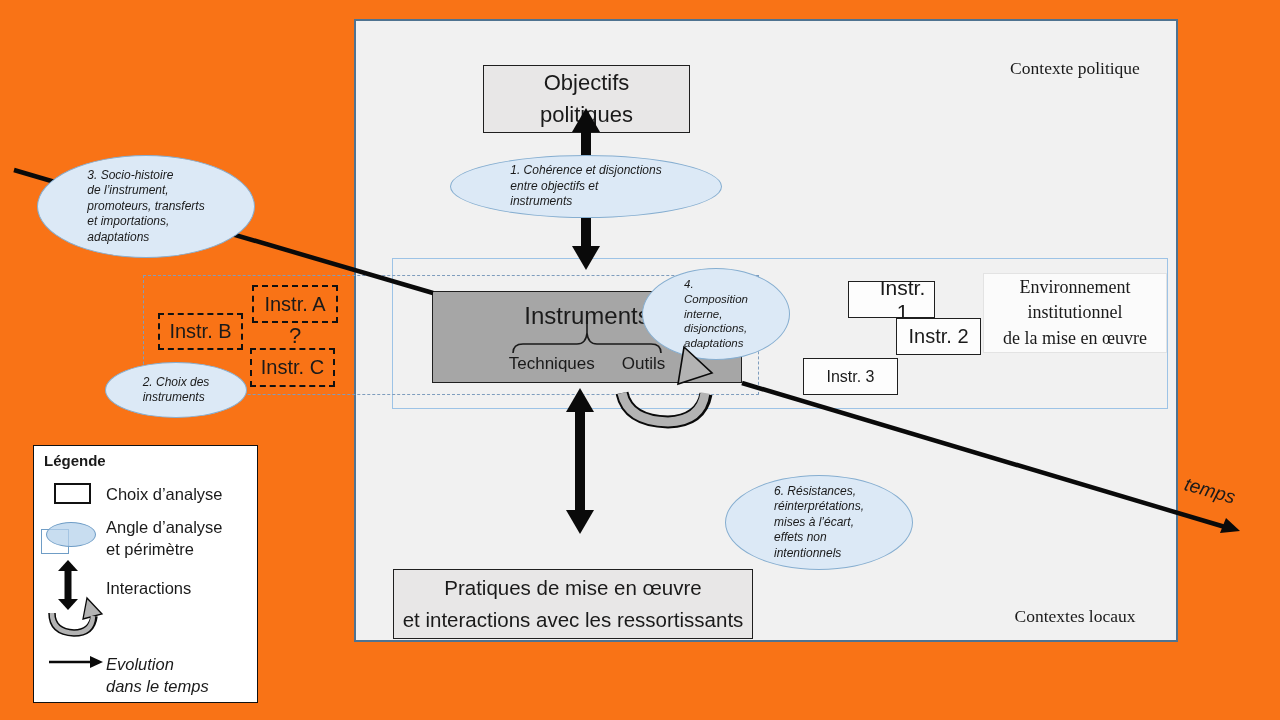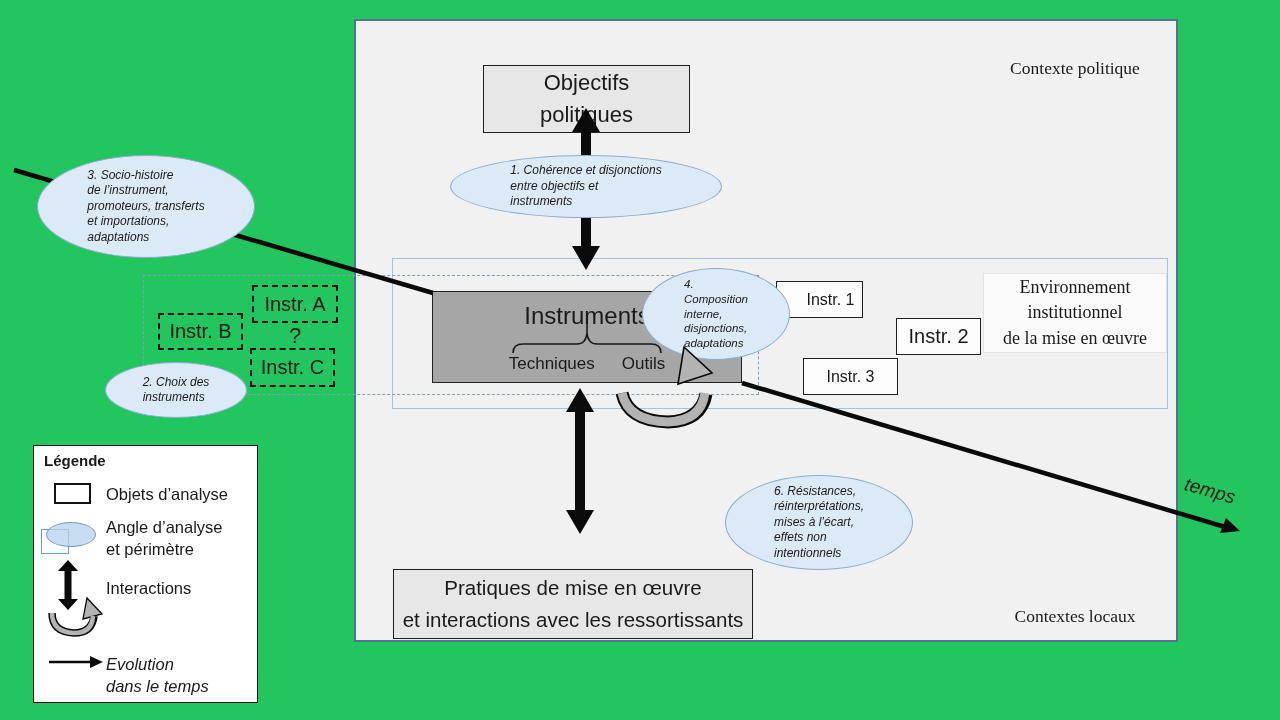--- a/index.html
+++ b/index.html
@@ -1,16 +1,16 @@
 <!DOCTYPE html>
 <html><head>
 <meta charset="utf-8">
 <style>
   html,body{margin:0;padding:0;background:#fff;}
-  .stage{position:relative;width:1280px;height:720px;background:#22c55e;
+  .stage{position:relative;width:1280px;height:720px;background:#f97316;
          font-family:"Liberation Sans",sans-serif;color:#1a1a1a;overflow:hidden;}
   .abs{position:absolute;}
   .pre{white-space:pre-line;}
   .outer-box{left:354px;top:19px;width:820px;height:619px;background:#f1f1f1;border:2px solid #4f7391;}
   .solid-blue-rect{left:392px;top:258px;width:774px;height:149px;border:1.5px solid #9dc3e6;}
   .dashed-blue-rect{left:143px;top:275px;width:614px;height:118px;border:1.6px dashed #7f9dbd;}
   .node{border:1.6px solid #1f1f1f;display:flex;align-items:center;justify-content:center;text-align:center;box-sizing:border-box;}
   .gray-fill{background:#e8e7e7;margin-top:32px;}
   .dark-gray{background:#a6a6a6;}
   .white-fill{background:#fdfdfd;}
@@ -58,21 +58,21 @@
     </div>
   </div>
 
   <div class="abs env-box serif z2 pre">Environnement
 institutionnel
 de la mise en œuvre</div>
 
   <div class="abs node gray-fill z2 pre" style="left:393px;top:537px;width:360px;height:70px;font-size:20.5px;line-height:1.55;">Pratiques de mise en œuvre
 et interactions avec les ressortissants</div>
 
-  <div class="abs node white-fill z2" style="left:776px;top:281px;width:87px;height:37px;font-size:16px;padding-left:22px;">Instr. 1</div>
+  <div class="abs node white-fill z2" style="left:848px;top:281px;width:87px;height:37px;font-size:21px;padding-left:22px;">Instr. 1</div>
   <div class="abs node white-fill z2" style="left:896px;top:318px;width:85px;height:37px;font-size:20px;">Instr. 2</div>
   <div class="abs node white-fill z2" style="left:803px;top:358px;width:95px;height:37px;font-size:16px;">Instr. 3</div>
 
   <div class="abs node dashed-node z2" style="left:252px;top:285px;width:86px;height:38px;font-size:20px;">Instr. A</div>
   <div class="abs node dashed-node z2" style="left:158px;top:313px;width:85px;height:37px;font-size:20px;">Instr. B</div>
   <div class="abs node dashed-node z2" style="left:250px;top:348px;width:85px;height:39px;font-size:20px;">Instr. C</div>
   <div class="abs z2" style="left:270px;top:323px;width:50px;text-align:center;font-size:22px;">?</div>
 
   <svg class="z3" width="1280" height="720">
 
@@ -126,21 +126,21 @@
     <polygon points="684,347 712,373 678,384" fill="#b3b3b3" stroke="#0a0a0a" stroke-width="1.6"></polygon>
     <path d="M 622 393 Q 628 421 668 422 Q 701 421 705 393" stroke="#b3b3b3" stroke-width="9" fill="none"></path>
   </svg>
 
   <div class="abs temps z5" style="left:1184px;top:480px;">temps</div>
 
   <div class="abs legend">
     <div class="abs legend-title">Légende</div>
 
     <div class="abs lg-rect"></div>
-    <div class="abs legend-label" style="left:72px;top:38px;">Objets d’analyse</div>
+    <div class="abs legend-label" style="left:72px;top:38px;">Choix d’analyse</div>
 
     <div class="abs lg-square"></div>
     <div class="abs lg-ellipse"></div>
     <div class="abs legend-label pre" style="left:72px;top:71px;">Angle d’analyse
 et périmètre</div>
 
     <svg style="left:20px;top:113px;" width="30" height="52">
       <line x1="14" y1="10" x2="14" y2="42" stroke="#0a0a0a" stroke-width="7"></line>
       <polygon points="14,1 4,12 24,12" fill="#0a0a0a"></polygon>
       <polygon points="14,51 4,40 24,40" fill="#0a0a0a"></polygon>

